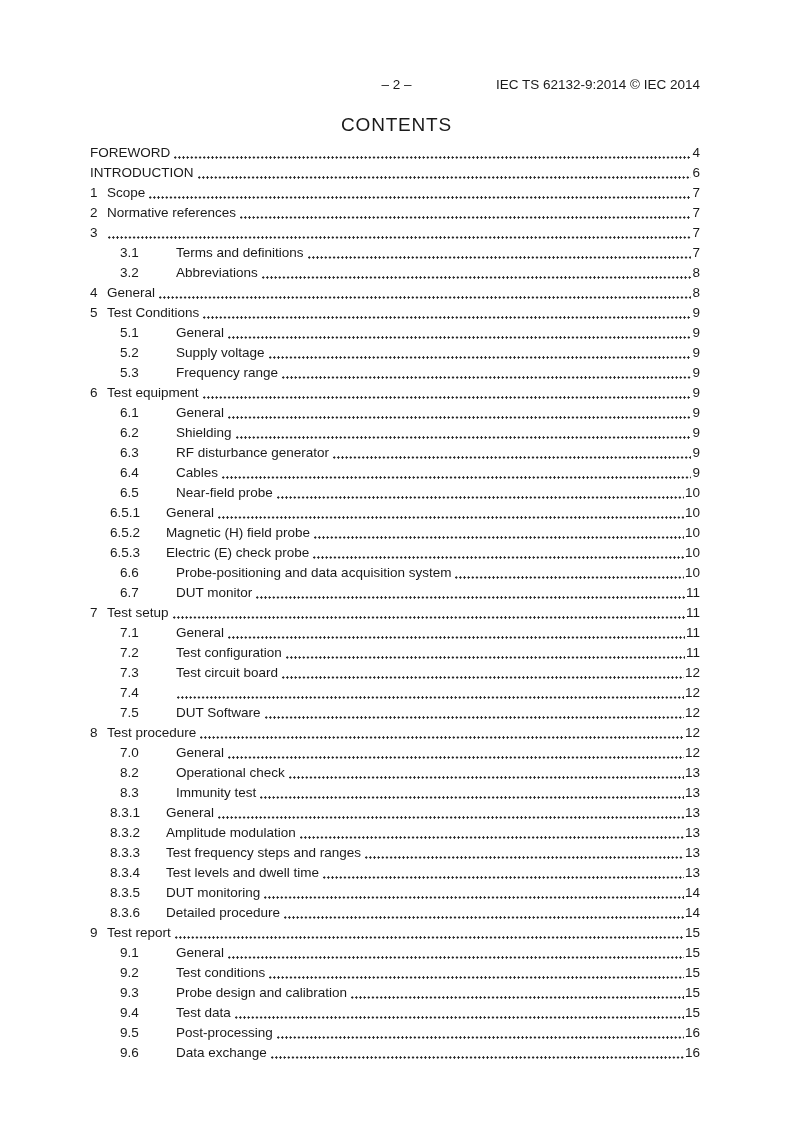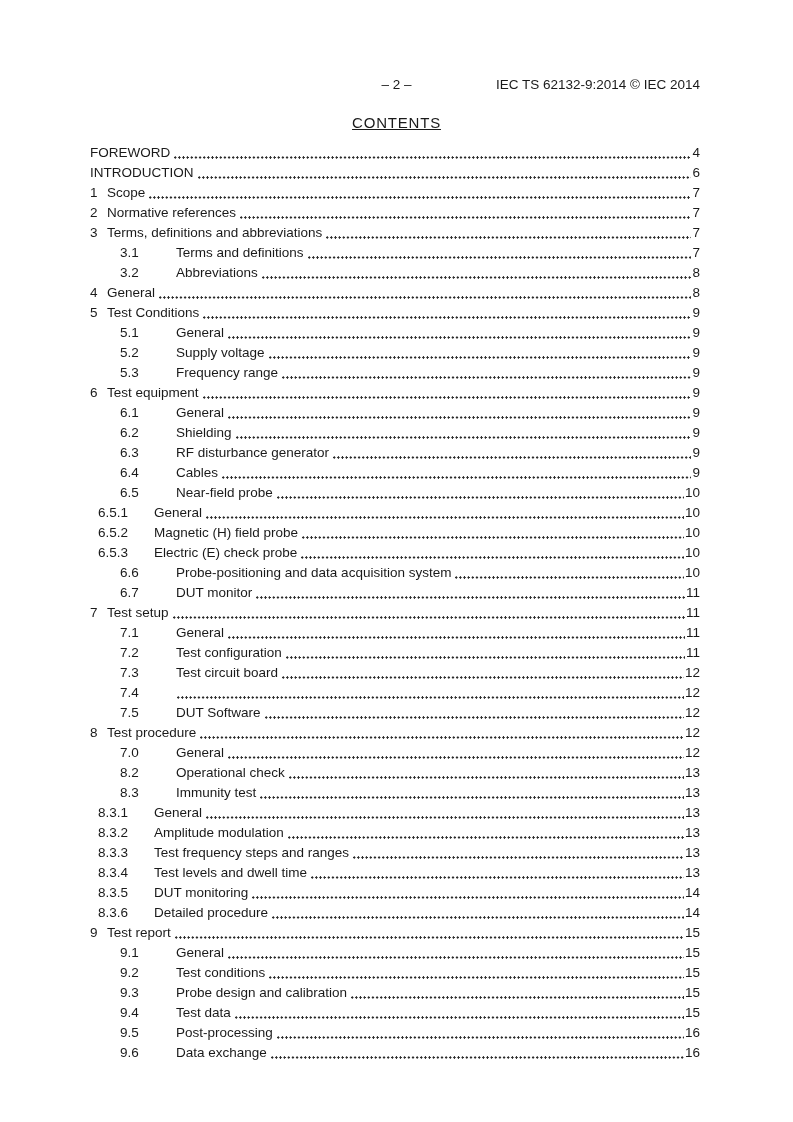--- a/index.html
+++ b/index.html
@@ -24,42 +24,41 @@
     text-align:center;
   }
   .header .doc-ref {
     position:absolute; right:93px;
   }
   .contents-title {
     position:absolute;
     top:114px; left:0;
     width:100%;
     text-align:center;
-    font-size:15px;
+    font-size:19px;
     font-weight:400;
     letter-spacing:0.8px;
     margin:0;
-    text-decoration:underline;
   }
   .toc {
     position:absolute;
     top:143px; left:90px;
     width:610px;
   }
   .toc-row {
     display:flex;
     height:20px;
     line-height:20px;
     font-size:13.5px;
     white-space:nowrap;
   }
   .num { flex:none; }
   .lvl1 .num { width:17px; }
   .lvl2 .num { margin-left:30px; width:56px; }
-  .lvl3 .num { margin-left:8px; width:56px; }
+  .lvl3 .num { margin-left:20px; width:56px; }
   .title { flex:none; padding-right:3px; }
   .dots {
     flex:1 1 auto;
     align-self:flex-end;
     height:3px;
     margin:0 1px 4px 1px;
     background-image:radial-gradient(circle at 1.2px 1.5px, #2b2b2b 1px, transparent 1.3px);
     background-size:4.15px 3px;
     background-repeat:repeat-x;
   }
@@ -92,21 +91,20 @@
         <span class="page-ref">7</span>
       </div>
       <div class="toc-row lvl1">
         <span class="num">2</span>
         <span class="title">Normative references</span>
         <span class="dots"></span>
         <span class="page-ref">7</span>
       </div>
       <div class="toc-row lvl1">
         <span class="num">3</span>
-        <span class="title">Terms, definitions and abbreviations</span>
         <span class="dots"></span>
         <span class="page-ref">7</span>
       </div>
       <div class="toc-row lvl2">
         <span class="num">3.1</span>
         <span class="title">Terms and definitions</span>
         <span class="dots"></span>
         <span class="page-ref">7</span>
       </div>
       <div class="toc-row lvl2">

